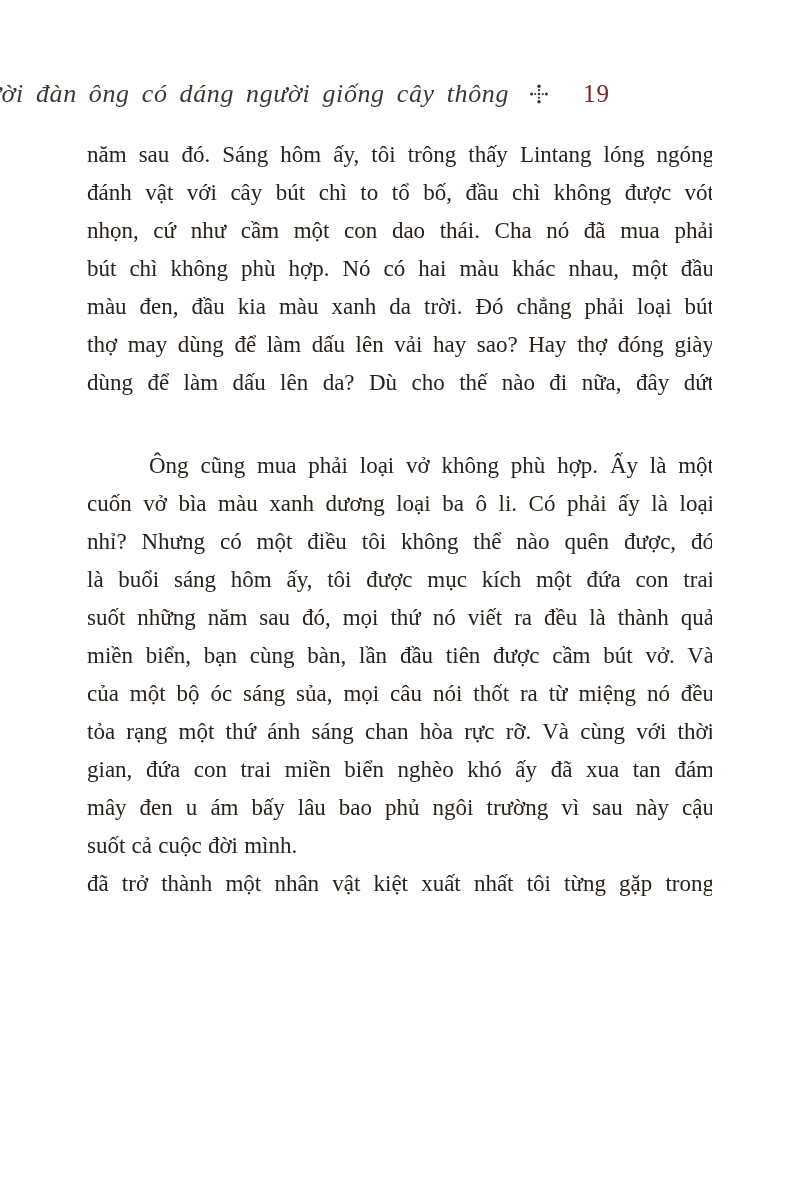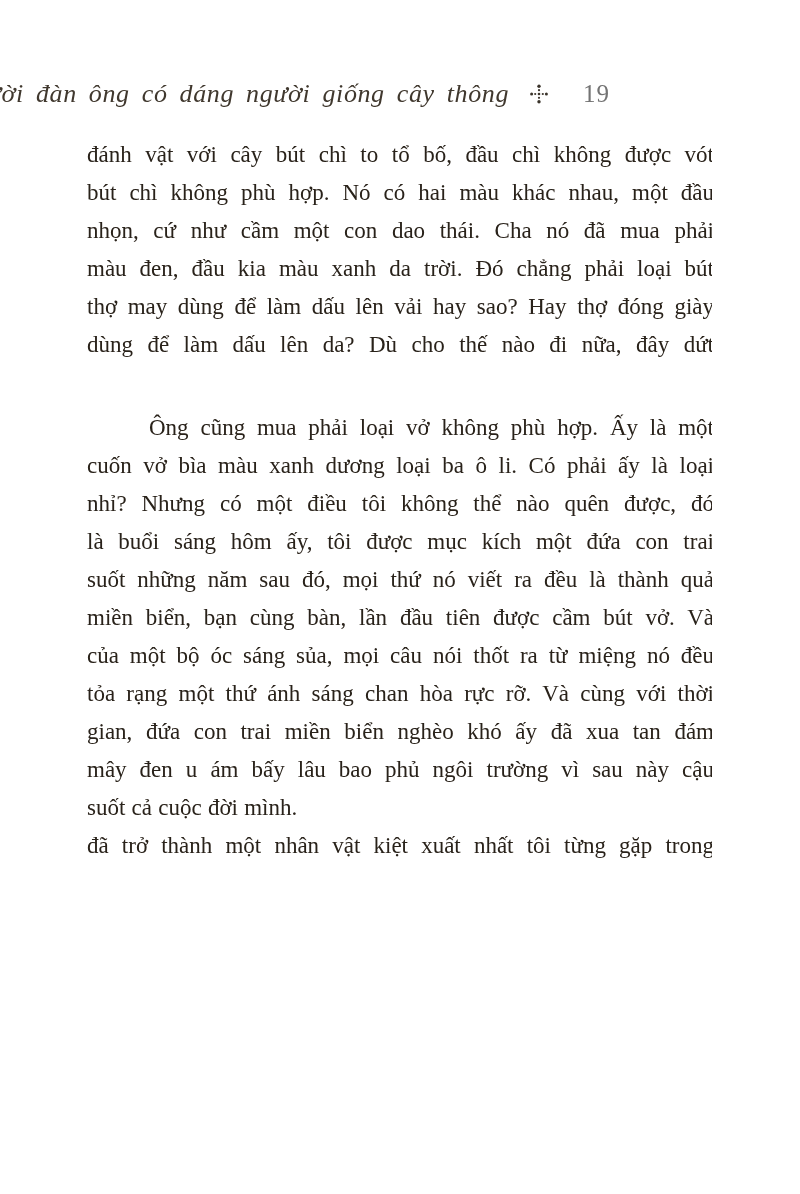--- a/index.html
+++ b/index.html
@@ -35,21 +35,21 @@
     word-spacing: 5px;
     white-space: nowrap;
   }
   .ornament {
     display: inline-flex;
     align-items: center;
     margin: 0 0 0 20px;
   }
   .page-number {
     font-size: 25px;
-    color: #737373;
+    color: #7f1d1d;
     margin-left: 34px;
     letter-spacing: 1px;
   }
 
   
   .body-text {
     position: absolute;
     top: 136px;
     left: 87px;
     width: 627px;
@@ -92,23 +92,24 @@
           <circle cx="6.2" cy="10" r="1.1"></circle>
           <circle cx="13.8" cy="10" r="1.1"></circle>
           <circle cx="17.4" cy="10" r="1.5"></circle>
         </g>
       </svg>
     </span>
     <span class="page-number">19</span>
   </div>
 
   <div class="body-text" id="page-body">
+      <div class="line">năm sau đó. Sáng hôm ấy, tôi trông thấy Lintang lóng ngóng</div>
       <div class="line">đánh vật với cây bút chì to tổ bố, đầu chì không được vót</div>
+      <div class="line">nhọn, cứ như cầm một con dao thái. Cha nó đã mua phải</div>
       <div class="line">bút chì không phù hợp. Nó có hai màu khác nhau, một đầu</div>
-      <div class="line">nhọn, cứ như cầm một con dao thái. Cha nó đã mua phải</div>
       <div class="line">màu đen, đầu kia màu xanh da trời. Đó chẳng phải loại bút</div>
       <div class="line">thợ may dùng để làm dấu lên vải hay sao? Hay thợ đóng giày</div>
       <div class="line">dùng để làm dấu lên da? Dù cho thế nào đi nữa, đây dứt</div>
       <div class="line line-indent">Ông cũng mua phải loại vở không phù hợp. Ấy là một</div>
       <div class="line">cuốn vở bìa màu xanh dương loại ba ô li. Có phải ấy là loại</div>
       <div class="line">nhỉ? Nhưng có một điều tôi không thể nào quên được, đó</div>
       <div class="line">là buổi sáng hôm ấy, tôi được mục kích một đứa con trai</div>
       <div class="line">suốt những năm sau đó, mọi thứ nó viết ra đều là thành quả</div>
       <div class="line">miền biển, bạn cùng bàn, lần đầu tiên được cầm bút vở. Và</div>
       <div class="line">của một bộ óc sáng sủa, mọi câu nói thốt ra từ miệng nó đều</div>

